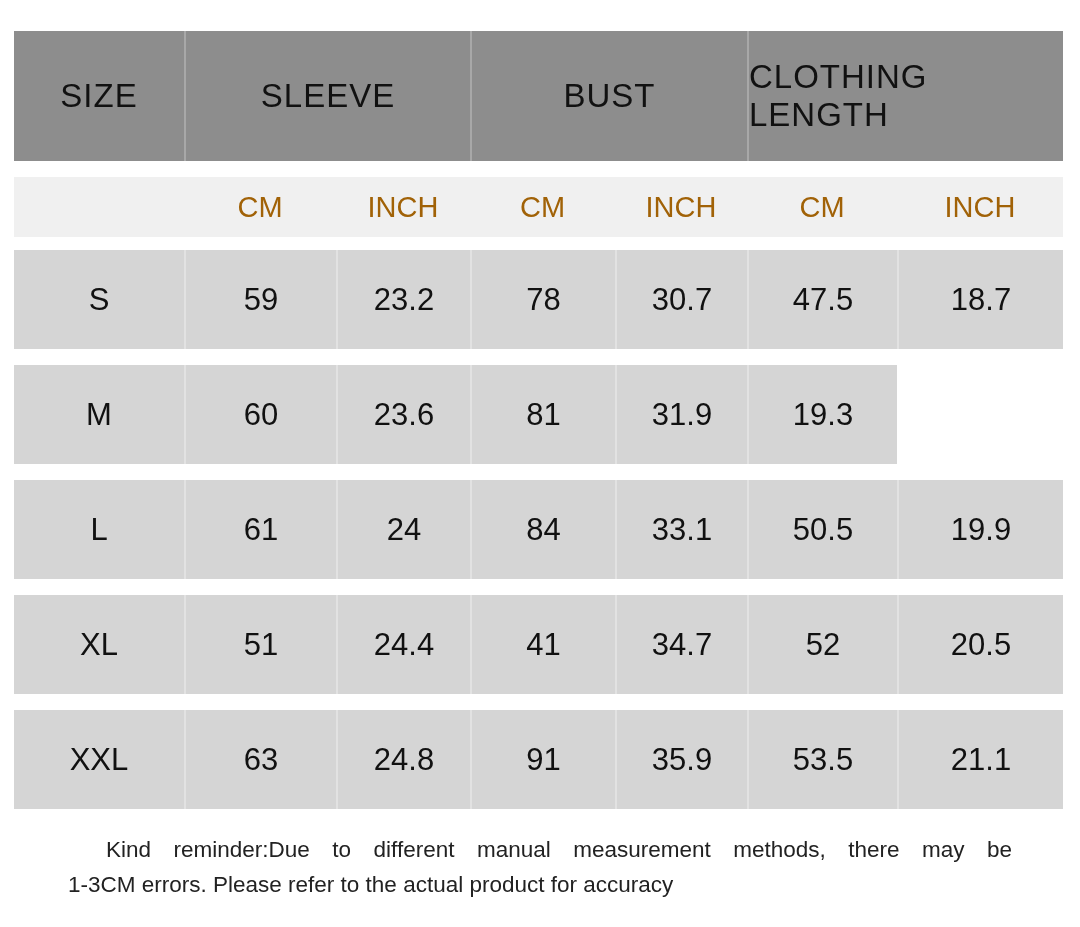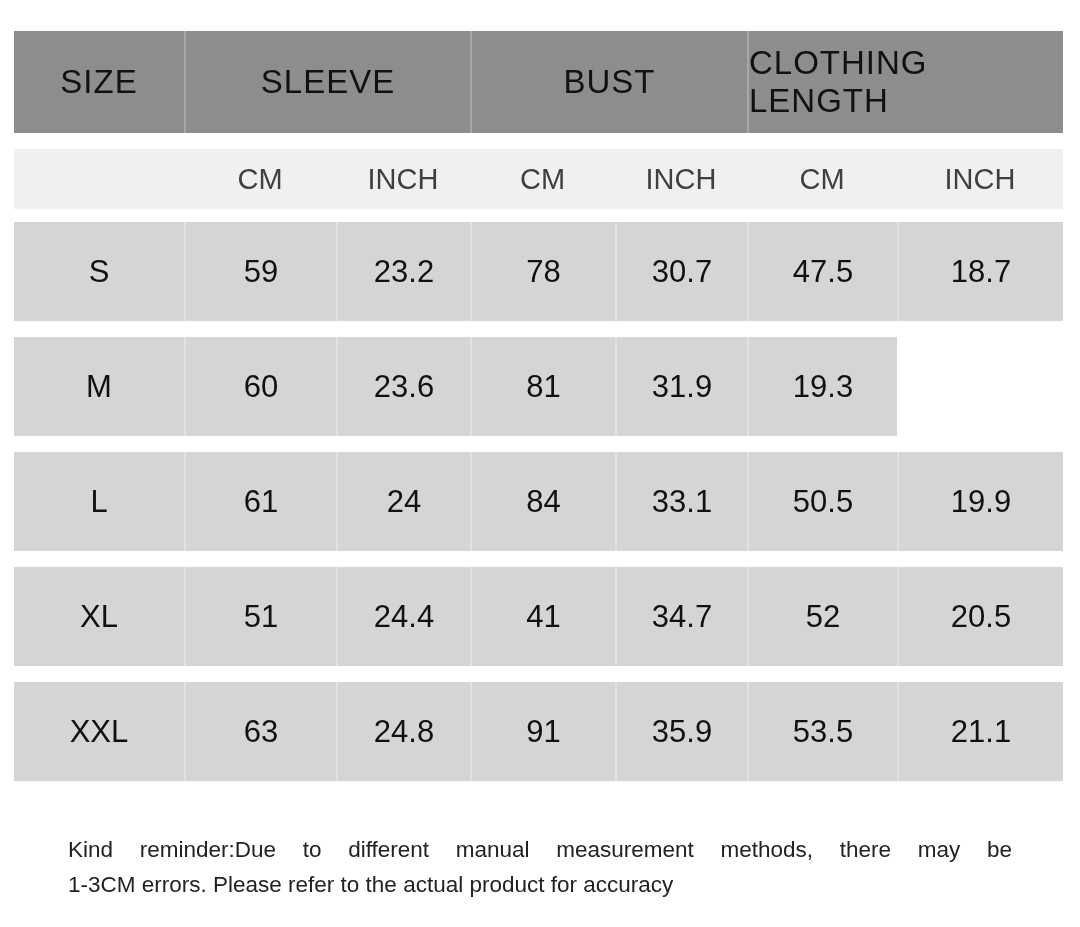--- a/index.html
+++ b/index.html
@@ -11,39 +11,39 @@
     --text:#1a1a1a;
     --page_bg:#ffffff;
   }
   *{margin:0;padding:0;box-sizing:border-box;}
   html,body{width:1080px;height:927px;background:var(--page_bg);overflow:hidden;
     font-family:"Liberation Sans", sans-serif; color:var(--text);}
   .page{position:relative;width:1080px;height:927px;}
 
   .size-table{position:absolute;left:14px;top:31px;width:1049px;}
 
-  .group-row{display:grid;grid-template-columns:170px 286px 277px 316px;height:102px;}
+  .group-row{display:grid;grid-template-columns:170px 286px 277px 316px;height:130px;}
   .group-cell{background:var(--header_bg);display:flex;align-items:center;justify-content:center;
     font-size:33px;letter-spacing:1px;color:#111;}
   .group-cell + .group-cell{border-left:2px solid var(--header_divider);}
 
   .unit-row{display:grid;grid-template-columns:170px 152px 134px 145px 132px 150px 166px;
     height:60px;margin-top:16px;}
   .unit-cell{background:var(--subheader_bg);display:flex;align-items:center;justify-content:center;
-    font-size:29px;color:#404040;}
+    font-size:29px;color:#a16207;}
 
   .data-row{display:grid;grid-template-columns:170px 152px 134px 145px 132px 150px 166px;
     height:99px;margin-top:16px;}
   .data-row.first{margin-top:13px;}
   .data-cell{background:var(--row_bg);display:flex;align-items:center;justify-content:center;
     font-size:31px;color:#111;}
   .data-cell + .data-cell{border-left:2px solid var(--row_divider);}
 
   .note{position:absolute;left:68px;top:832px;width:944px;font-size:22.5px;line-height:35px;color:#222;}
-  .note-line1{text-align:justify;text-align-last:justify;}
+  .note-line1{text-align:justify;text-align-last:justify;margin-left:38px;}
   .note-line2{text-align:left;}
 </style>
 </head>
 <body>
 
 <div class="page">
 
   <div class="size-table">
 
     <div class="group-row">

